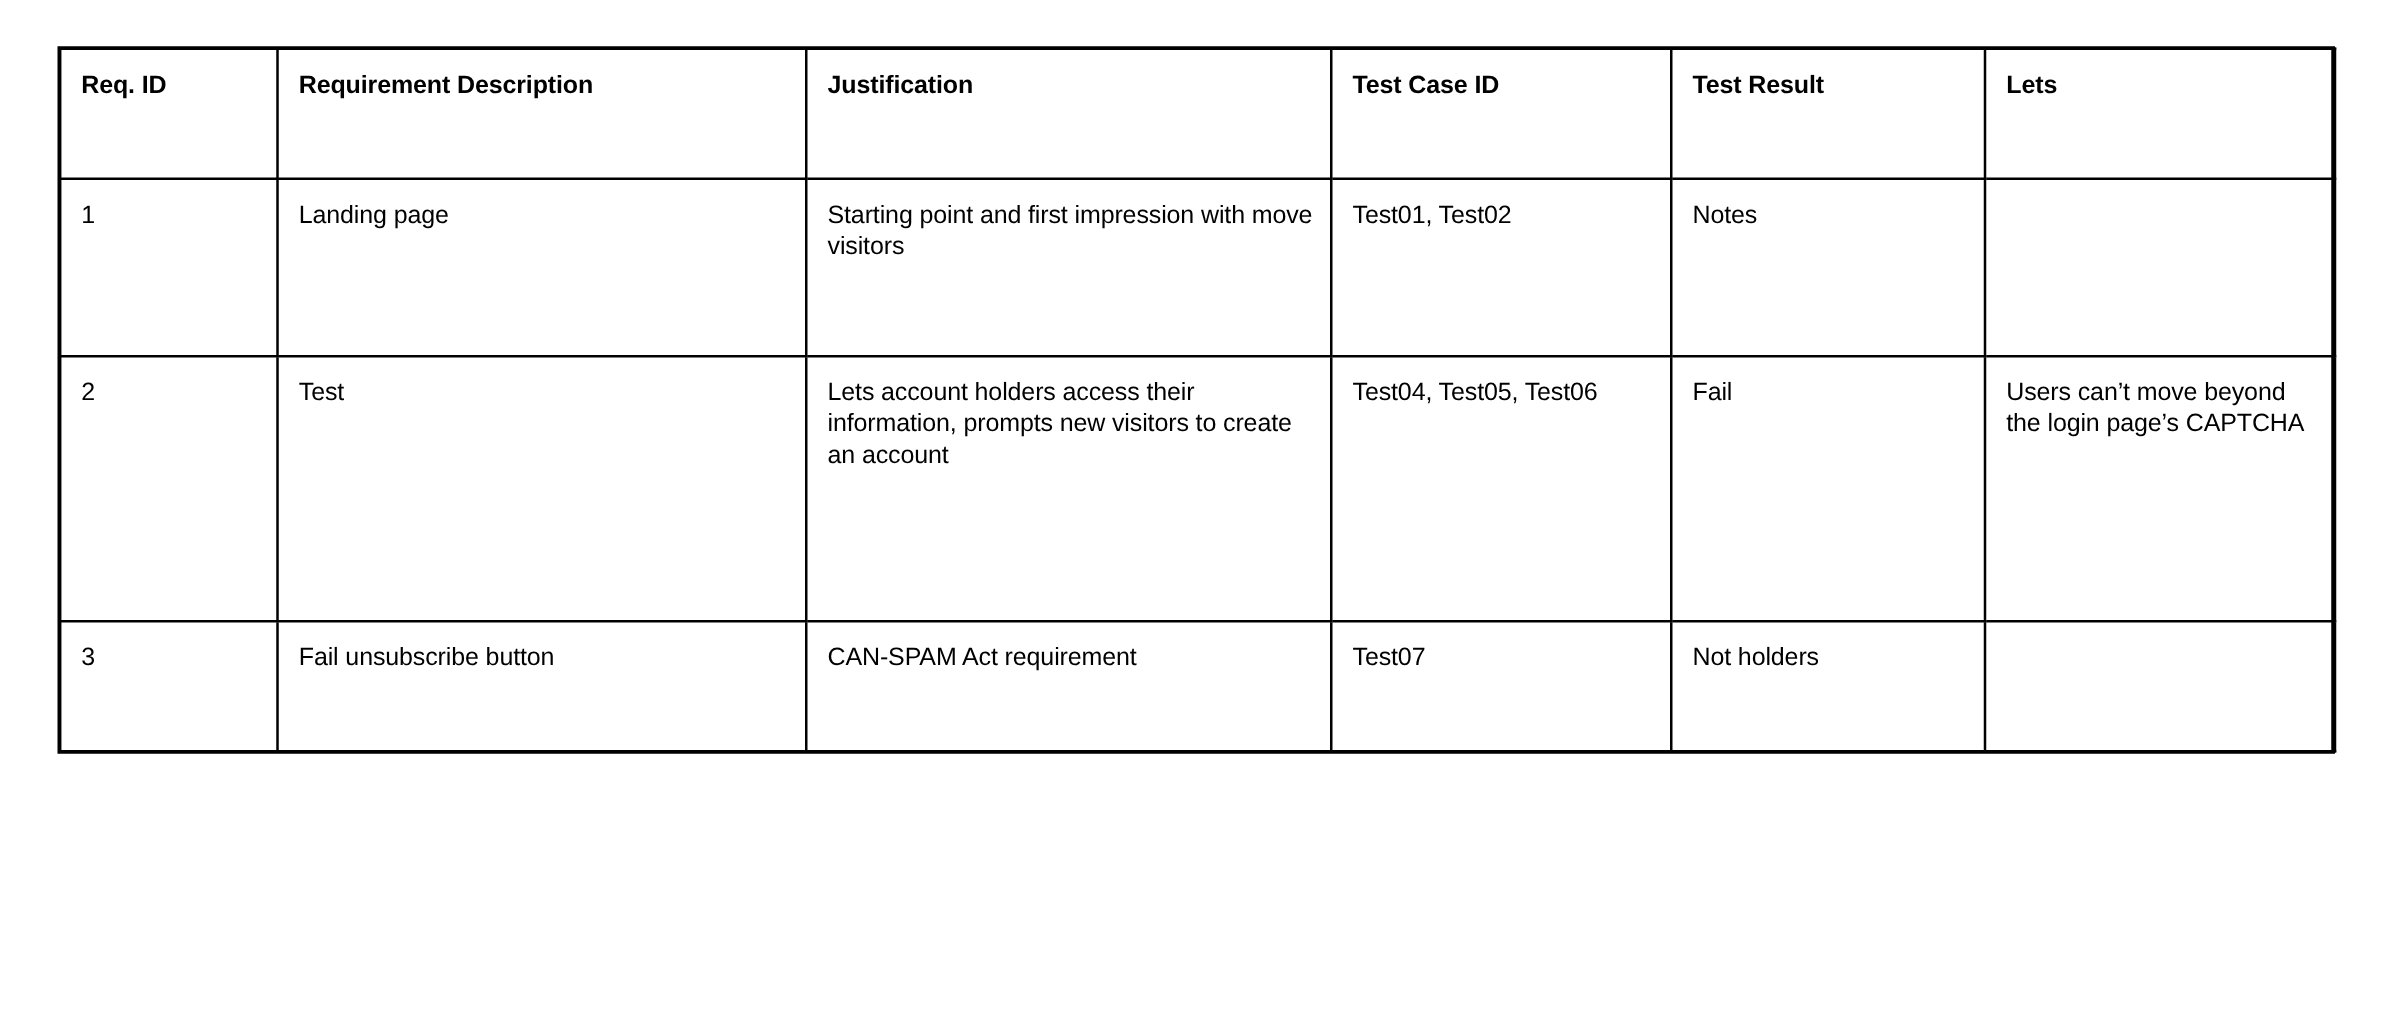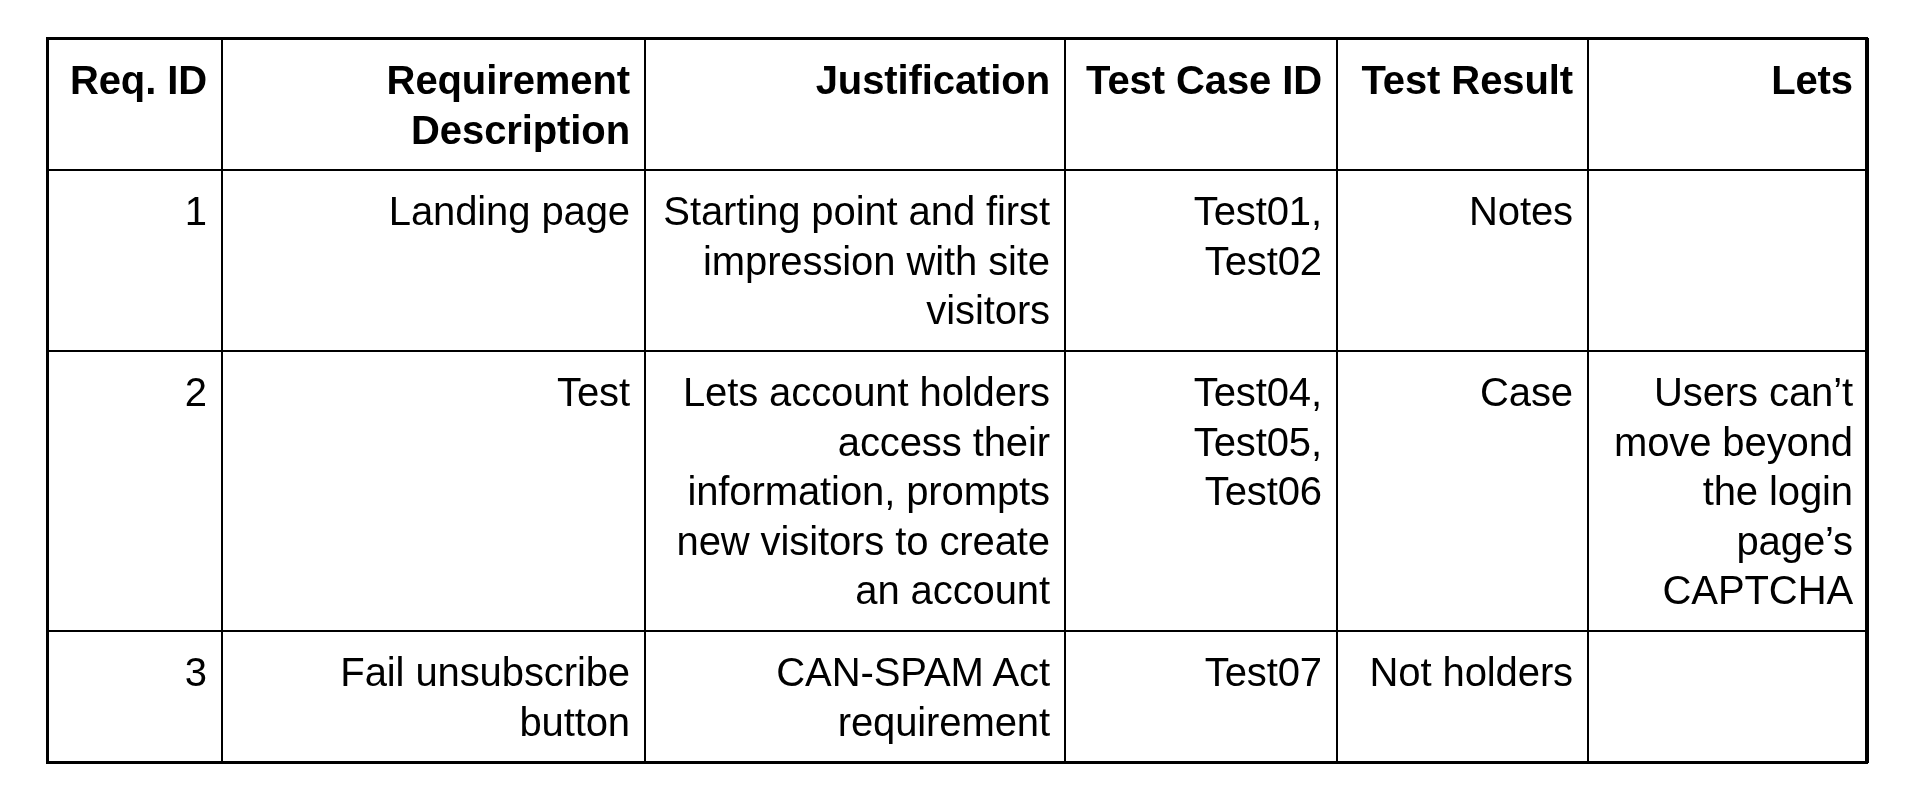--- a/index.html
+++ b/index.html
@@ -41,23 +41,23 @@
   table.matrix col.c-description  { width: 423px; }
   table.matrix col.c-justif       { width: 420px; }
   table.matrix col.c-testcase     { width: 272px; }
   table.matrix col.c-testresult   { width: 251px; }
   table.matrix col.c-notes        { width: 280px; }
 
   table.matrix th,
   table.matrix td {
     border: 2px solid #000000;
     vertical-align: top;
-    text-align: right;
+    text-align: left;
     padding: 16px 14px 14px 16px;
-    font-size: 40px;
+    font-size: 20px;
     line-height: 1.24;
     letter-spacing: -0.1px;
     word-wrap: break-word;
   }
 
   table.matrix thead th {
     font-weight: 700;
     height: 72px;
   }
 
@@ -106,31 +106,31 @@
           <th data-name="column-header-justification">Justification</th>
           <th data-name="column-header-test-case-id">Test Case ID</th>
           <th data-name="column-header-test-result">Test Result</th>
           <th data-name="column-header-notes">Lets</th>
         </tr>
       </thead>
       <tbody data-name="table-body">
         <tr class="row-1" data-name="table-row">
           <td data-name="cell-req-id">1</td>
           <td data-name="cell-description">Landing page</td>
-          <td data-name="cell-justification">Starting point and first impression with site visitors</td>
+          <td data-name="cell-justification">Starting point and first impression with move visitors</td>
           <td data-name="cell-test-case-id">Test01, Test02</td>
           <td data-name="cell-test-result">Notes</td>
           <td data-name="cell-notes"></td>
         </tr>
         <tr class="row-2" data-name="table-row">
           <td data-name="cell-req-id">2</td>
           <td data-name="cell-description">Test</td>
           <td data-name="cell-justification">Lets account holders access their information, prompts new visitors to create an account</td>
           <td data-name="cell-test-case-id">Test04, Test05, Test06</td>
-          <td data-name="cell-test-result">Case</td>
+          <td data-name="cell-test-result">Fail</td>
           <td data-name="cell-notes">Users can’t move beyond the login page’s CAPTCHA</td>
         </tr>
         <tr class="row-3" data-name="table-row">
           <td data-name="cell-req-id">3</td>
           <td data-name="cell-description">Fail unsubscribe button</td>
           <td data-name="cell-justification">CAN-SPAM Act requirement</td>
           <td data-name="cell-test-case-id">Test07</td>
           <td data-name="cell-test-result">Not holders</td>
           <td data-name="cell-notes"></td>
         </tr>

